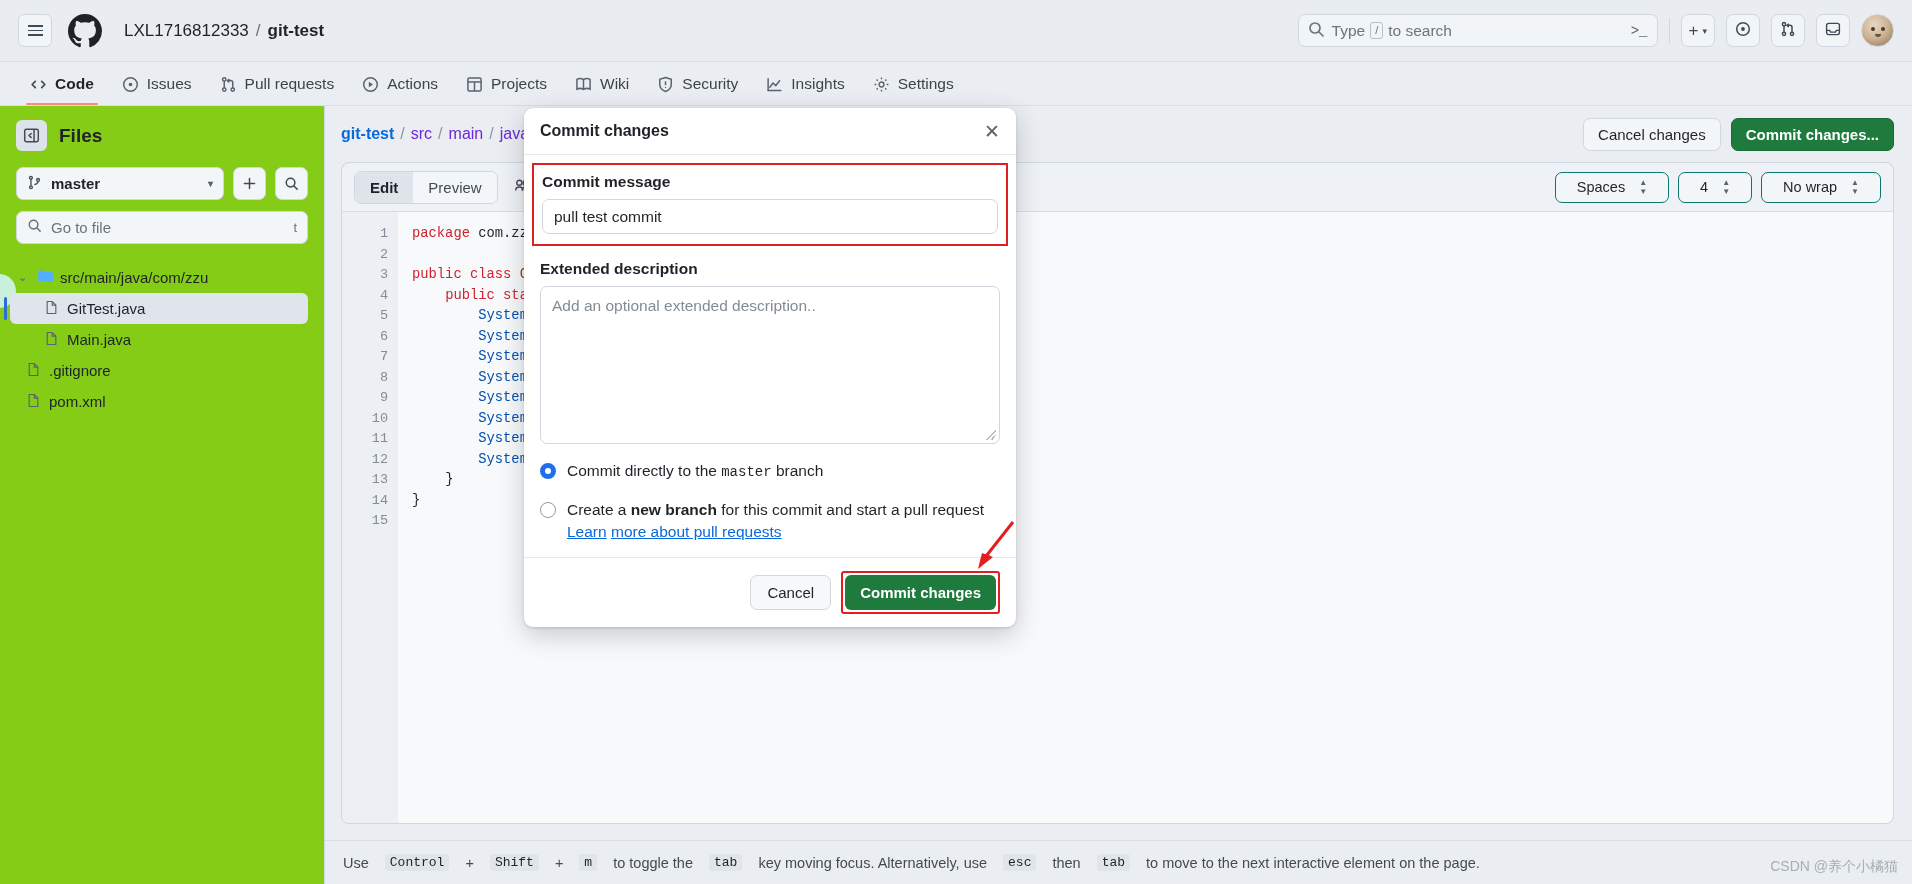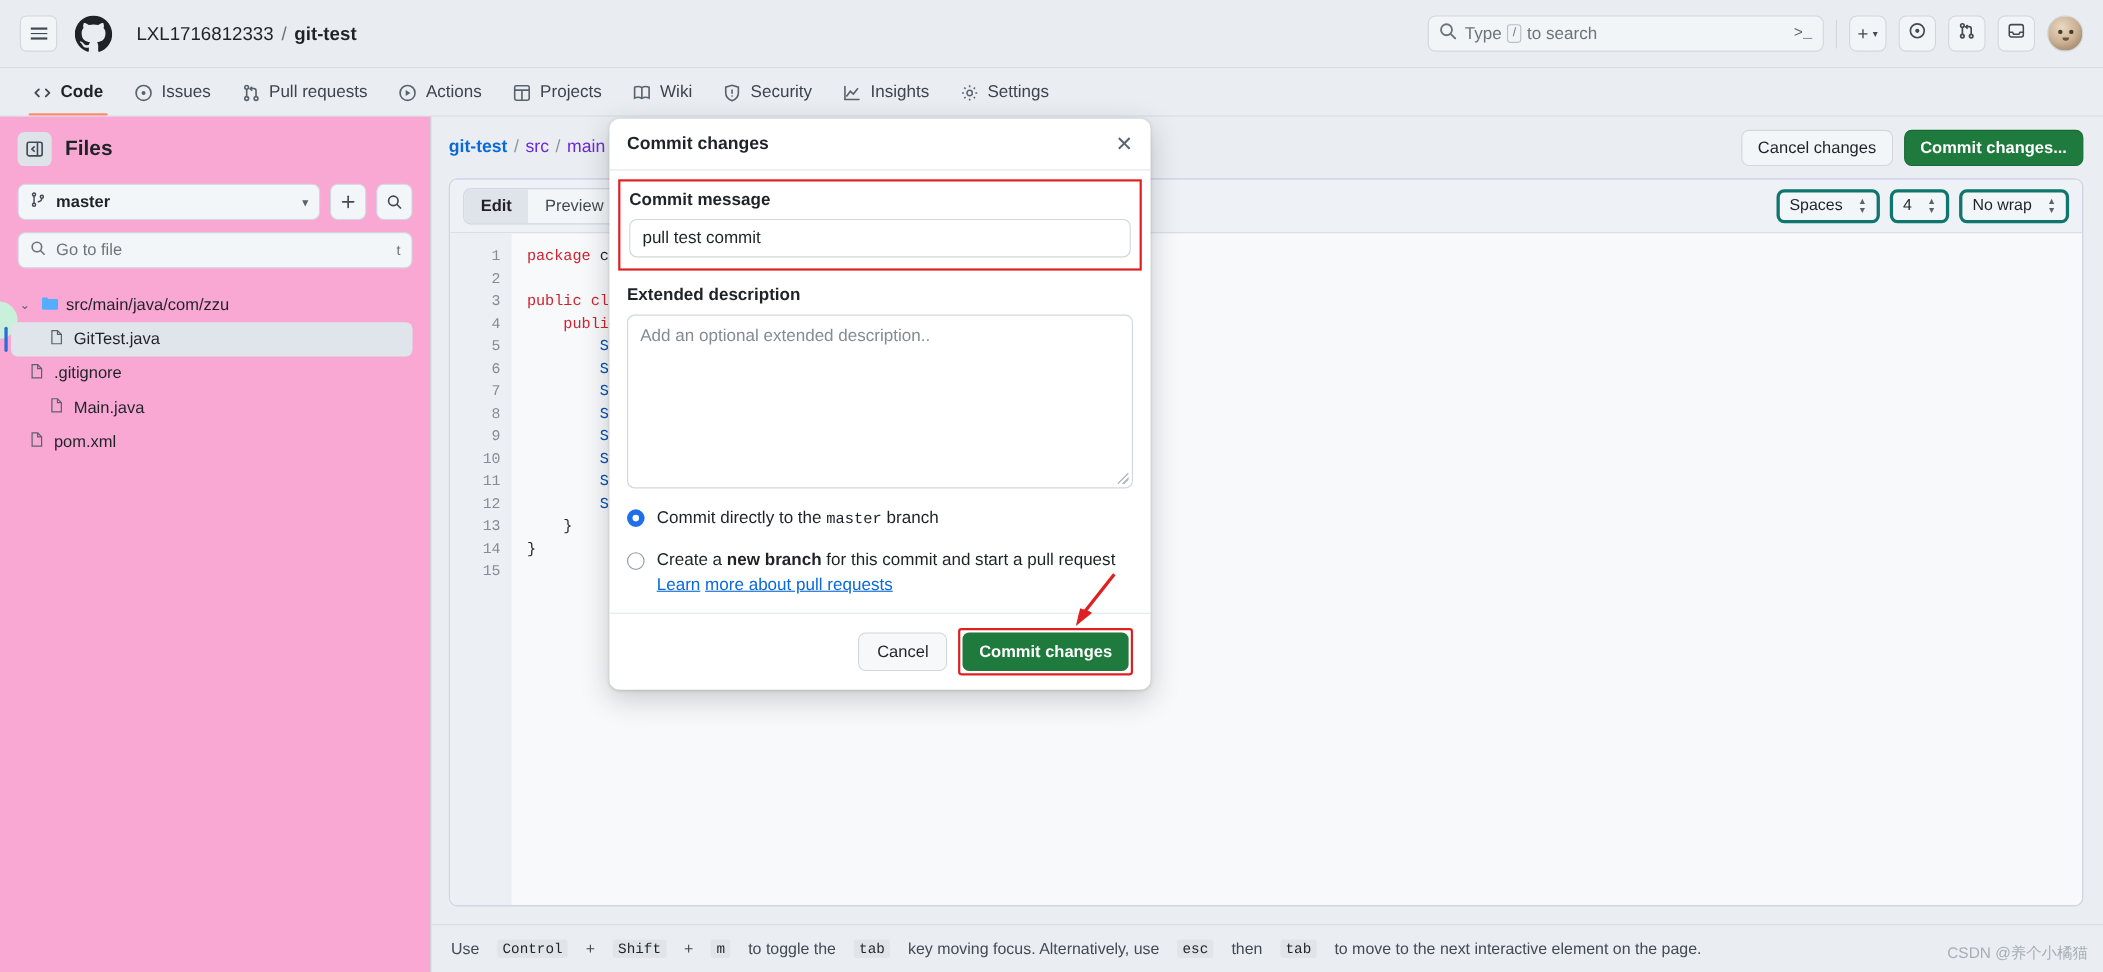--- a/index.html
+++ b/index.html
@@ -76,21 +76,21 @@
     content: ""; position: absolute; left: 8px; right: 8px; bottom: 0;
     height: 2px; background: #fd8c73; border-radius: 2px;
   }
   .nav-ic { width: 17px; height: 17px; display:inline-flex; align-items:center; justify-content:center; color:#59636e; }
 
   
   .body-split { display: flex; height: 778px; }
 
   
   .sidebar {
-    width: 392px; background: #f9a8d4; border-right: 1px solid #d0d7de;
+    width: 325px; background: #84cc16; border-right: 1px solid #d0d7de;
     padding: 14px 16px 0 16px; position: relative;
   }
   .files-head { display: flex; align-items: center; gap: 12px; margin-bottom: 16px; }
   .collapse-btn {
     width: 31px; height: 31px; border-radius: 6px; background: #dde3e9;
     display:flex; align-items:center; justify-content:center;
   }
   .files-title { font-size: 19px; font-weight: bold; color: #1f2328; }
   .branch-row { display: flex; gap: 9px; margin-bottom: 11px; }
   .branch-select {
@@ -159,22 +159,22 @@
     border-bottom: 1px solid #d8dee4; background: #eef1f5;
   }
   .seg {
     display: flex; border: 1px solid #d0d7de; border-radius: 7px; overflow: hidden; background: #f3f6f8;
   }
   .seg-item { padding: 0 15px; height: 31px; display:flex; align-items:center; font-size: 15px; color:#424a53; }
   .seg-item.on { background: #dfe4ea; font-weight: bold; color: #1f2328; }
   .tb-btn { display: flex; align-items: center; gap: 7px; font-size: 15px; color: #424a53; padding: 0 7px; }
   .tb-right { margin-left: auto; display: flex; gap: 9px; align-items: center; }
   .mini-select {
-    height: 31px; border: 3px solid #0f766e; border-radius: 7px; background: #f3f6f8;
-    display: flex; align-items: center; padding: 0 9px; gap: 14px; font-size: 14.5px; color: #1f2328;
+    height: 31px; border: 1px solid #0f766e; border-radius: 7px; background: #f3f6f8;
+    display: flex; align-items: center; padding: 0 21px; gap: 14px; font-size: 14.5px; color: #1f2328;
   }
   .stepper { display:flex; flex-direction:column; gap:1px; color:#59636e; font-size:8px; line-height:8px; }
   .code-area { flex: 1; display: flex; overflow: hidden; background: #f7f9fb; }
   .gutter {
     width: 56px; background: #eceff3; text-align: right; padding: 12px 10px 0 0;
     font-family: "Liberation Mono", monospace; font-size: 13.5px; color: #848d97; line-height: 20.5px;
   }
   .code-lines {
     flex: 1; padding: 12px 0 0 14px;
     font-family: "Liberation Mono", monospace; font-size: 13.8px; line-height: 20.5px;
@@ -187,21 +187,21 @@
     height: 44px; border-top: 1px solid #d8dee4; display: flex; align-items: center;
     padding: 0 18px; font-size: 14.5px; color: #424a53; background: #eaeef2; gap: 16px;
   }
   kbd.k {
     font-family: "Liberation Mono", monospace; font-size: 13px; background: #e0e5ea;
     border-radius: 3px; padding: 1px 5px; color: #1f2328;
   }
 
   
   .modal {
-    position: absolute; left: 554px; top: 108px; width: 492px;
+    position: absolute; left: 524px; top: 108px; width: 492px;
     background: #ffffff; border-radius: 9px;
     box-shadow: 0 8px 26px rgba(31,35,40,0.22), 0 1px 3px rgba(31,35,40,0.16);
     overflow: hidden; z-index: 40;
   }
   .modal-head {
     height: 47px; display: flex; align-items: center; padding: 0 16px;
     border-bottom: 1px solid #e2e7ec;
   }
   .modal-title { font-size: 16px; font-weight: bold; color: #1f2328; }
   .modal-x { margin-left: auto; font-size: 19px; color: #5b646d; line-height: 1; }
@@ -490,37 +490,37 @@
 
         <div class="tree-file sel">
           <span>
             <svg width="15" height="15" viewBox="0 0 16 16" fill="none" stroke="#59636e" stroke-width="1.2">
               <path d="M3.4 1.6h5.4l3.8 3.8v9H3.4z"></path>
                 <path d="M8.8 1.6v3.8h3.8"></path>
             </svg>
           </span>
           <span>GitTest.java</span>
         </div>
+        <div class="tree-file">
+          <span>
+            <svg width="15" height="15" viewBox="0 0 16 16" fill="none" stroke="#59636e" stroke-width="1.2">
+              <path d="M3.4 1.6h5.4l3.8 3.8v9H3.4z"></path>
+                <path d="M8.8 1.6v3.8h3.8"></path>
+            </svg>
+          </span>
+          <span>Main.java</span>
+        </div>
         <div class="tree-file root">
           <span>
             <svg width="15" height="15" viewBox="0 0 16 16" fill="none" stroke="#59636e" stroke-width="1.2">
               <path d="M3.4 1.6h5.4l3.8 3.8v9H3.4z"></path>
                 <path d="M8.8 1.6v3.8h3.8"></path>
             </svg>
           </span>
           <span>.gitignore</span>
-        </div>
-        <div class="tree-file">
-          <span>
-            <svg width="15" height="15" viewBox="0 0 16 16" fill="none" stroke="#59636e" stroke-width="1.2">
-              <path d="M3.4 1.6h5.4l3.8 3.8v9H3.4z"></path>
-                <path d="M8.8 1.6v3.8h3.8"></path>
-            </svg>
-          </span>
-          <span>Main.java</span>
         </div>
         <div class="tree-file root">
           <span>
             <svg width="15" height="15" viewBox="0 0 16 16" fill="none" stroke="#59636e" stroke-width="1.2">
               <path d="M3.4 1.6h5.4l3.8 3.8v9H3.4z"></path>
                 <path d="M8.8 1.6v3.8h3.8"></path>
             </svg>
           </span>
           <span>pom.xml</span>
         </div>

